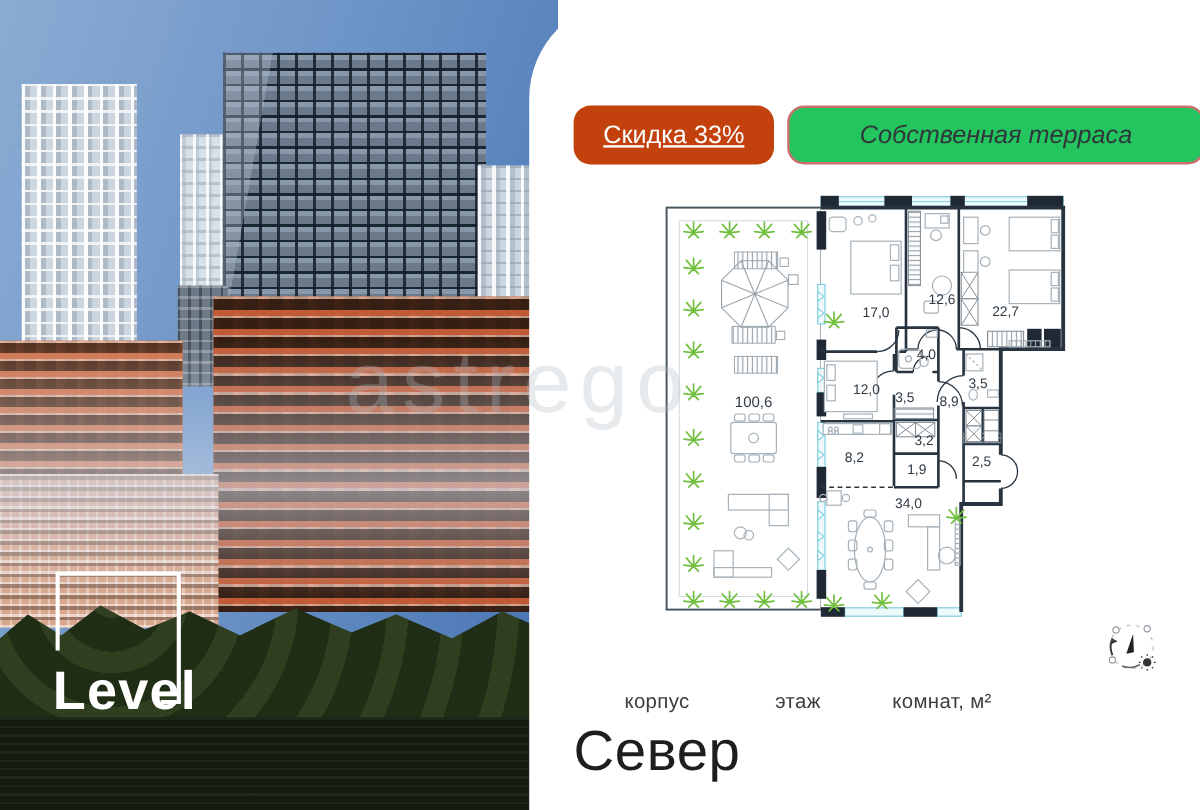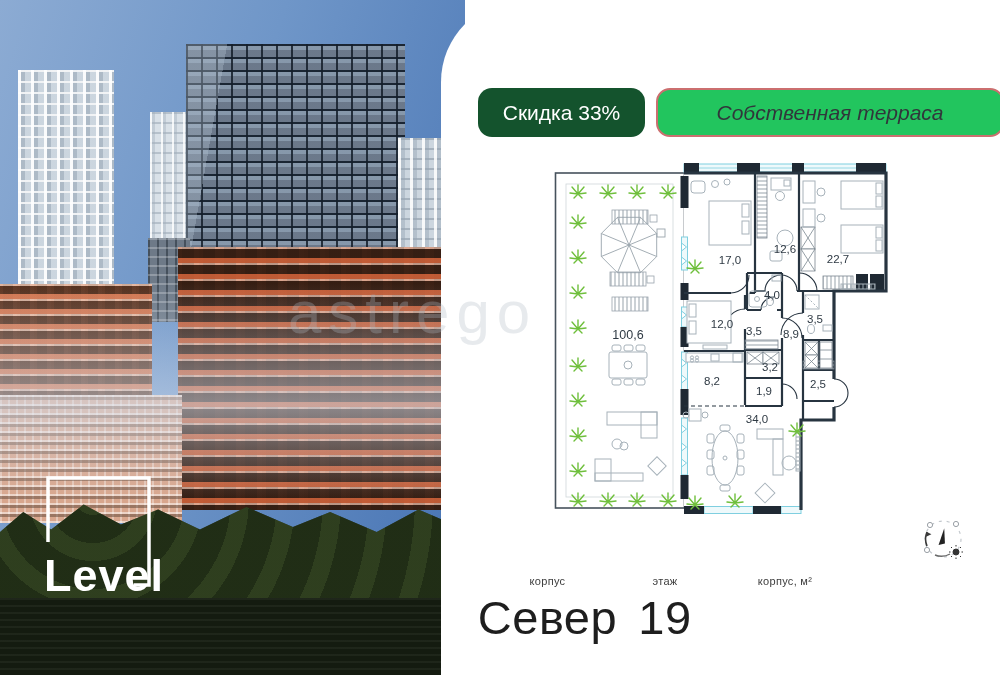--- a/index.html
+++ b/index.html
@@ -45,31 +45,31 @@
   
   .logo{position:absolute;left:46px;top:476px;width:270px;height:170px;color:#fff;}
   .logo svg{position:absolute;left:0;top:0;}
   .logo .lv{position:absolute;left:-2px;top:74px;font-size:45px;font-weight:700;letter-spacing:1px;}
   .logo .pr{position:absolute;left:-1px;top:119px;font-size:38px;font-weight:500;letter-spacing:.5px;}
   
   .panel{position:absolute;left:441px;top:0;width:559px;height:675px;background:#fff;border-top-left-radius:82px;}
   .badges{position:absolute;left:478px;top:88px;display:flex;gap:11px;}
   .badge{height:49px;border-radius:14px;display:flex;align-items:center;justify-content:center;
     font-size:21px;font-weight:500;box-sizing:border-box;}
-  .badge.red{width:167px;background:#14532d;color:#fff;}
+  .badge.red{width:167px;background:#c2410c;color:#fff;text-decoration:underline;}
   .badge.outline{width:348px;border:2px solid #cb6f6f;color:#31363b;background:#22c55e;font-style:italic;}
   .plan{position:absolute;left:553px;top:163px;}
   .compass{position:absolute;left:916px;top:512px;}
   
   .details{position:absolute;left:470px;top:575px;display:flex;}
   .dcol{text-align:center;}
-  .dcol .lbl{font-size:11px;color:#3c3c3c;letter-spacing:.3px;}
+  .dcol .lbl{font-size:17px;color:#3c3c3c;letter-spacing:.3px;}
   .dcol .val{font-size:47px;color:#1e1e1e;font-weight:500;margin-top:3px;letter-spacing:.5px;}
   .w-k{width:155px}.w-e{width:80px}.w-r{width:95px}.w-p{width:160px}
-  .watermark{position:absolute;left:288px;top:278px;font-size:60px;font-weight:400;letter-spacing:7px;
+  .watermark{position:absolute;left:288px;top:278px;font-size:72px;font-weight:400;letter-spacing:7px;
     color:rgba(175,185,195,.30);z-index:4;pointer-events:none;}
   
   .plan text{font-family:"Liberation Sans",sans-serif;font-size:11.5px;fill:#2f3a44;font-weight:500;}
   .plan text.big{font-size:12.5px;}
   .wall{stroke:#273440;fill:none;}
   .furnl{stroke:#a7b2ba;stroke-width:1;fill:none;}
   .teal{fill:#eef9fb;stroke:#7fcfe0;stroke-width:1;}
   .blk{fill:#1f2933;}
   .door{stroke:#273440;stroke-width:1.1;fill:none;}
 </style>
@@ -375,20 +375,19 @@
     <polygon points="21,32 30,17 27.5,32" fill="#222" transform="rotate(-12 26 25)"></polygon>
   </svg>
 
   <div class="details">
     <div class="dcol w-k">
       <div class="lbl">корпус</div>
       <div class="val">Север</div>
     </div>
     <div class="dcol w-e">
       <div class="lbl">этаж</div>
-      <div class="val">19</div>
     </div>
     <div class="dcol w-p">
-      <div class="lbl">корпус, м²</div>
+      <div class="lbl">комнат, м²</div>
     </div>
   </div>
 
 </div>
 
 </body></html>

